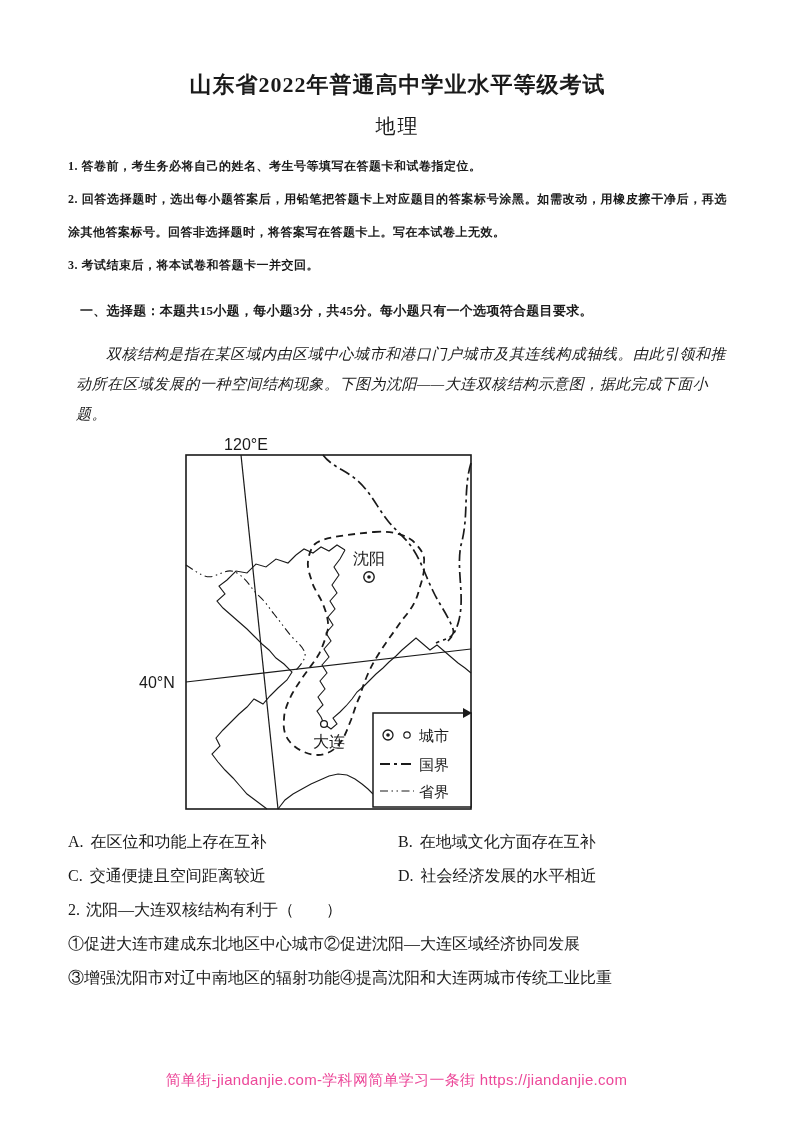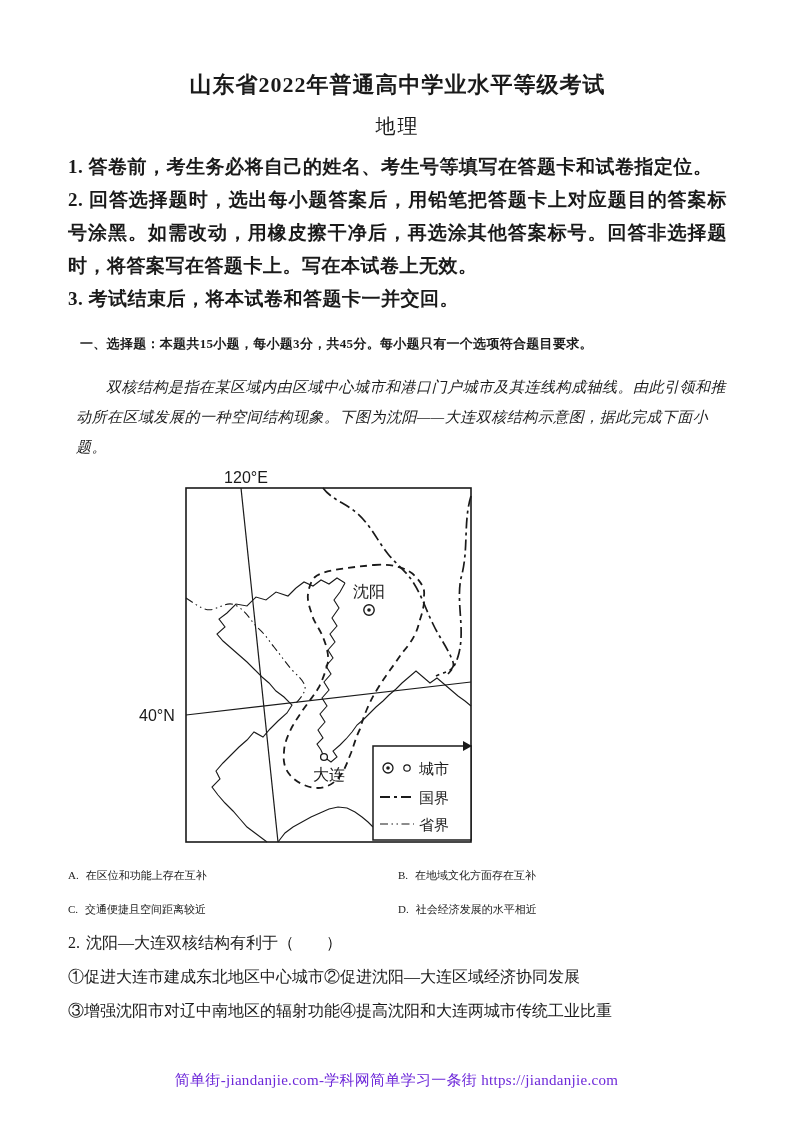--- a/index.html
+++ b/index.html
@@ -16,37 +16,37 @@
   .title {
     font-size:22px; font-weight:bold; text-align:center;
     line-height:30px; margin:0 0 12px 0; letter-spacing:1px;
   }
   .subject {
     font-size:20px; font-weight:normal; text-align:center;
     line-height:28px; margin:0 0 10px 0; letter-spacing:2px;
   }
   .notice-head { font-size:17px; font-weight:bold; line-height:24px; }
   .notice {
-    font-size:19px; font-weight:bold; line-height:33px;
+    font-size:12px; font-weight:bold; line-height:33px;
     margin:0; text-align:justify; text-align-last:left; letter-spacing:0.5px;
   }
   .section-head {
     font-size:13px; font-weight:bold; line-height:33px; margin:12px;
     letter-spacing:0.3px;
   }
   .intro {
     font-size:15px; font-style:italic; line-height:30px;
     margin:2px 0 0 8px; text-indent:2em; letter-spacing:0.5px;
   }
   .map-wrap { margin:8px 0 0 58px; width:350px; }
   .map-wrap svg { display:block; }
   .map-label { font-family:"Liberation Sans","DejaVu Sans",sans-serif; font-size:16px; fill:#1a1a1a; }
   .legend-label { font-family:"Liberation Sans","DejaVu Sans",sans-serif; font-size:15px; fill:#1a1a1a; }
   .qline { font-size:16px; line-height:22px; margin:12px 0 0 0; }
-  .options-row { display:flex; font-size:11px; line-height:22px; margin:12px 0 0 0; }
+  .options-row { display:flex; font-size:16px; line-height:22px; margin:12px 0 0 0; }
   .opt-left { width:330px; }
   .opt-key { margin-right:7px; }
   .qnum { margin-right:6px; }
   .footer {
     position:absolute; left:0; bottom:32px; width:100%;
     text-align:center; font-size:15px;
     font-family:"Liberation Sans","DejaVu Sans",sans-serif;
     letter-spacing:0.3px;
   }
 </style>
@@ -129,13 +129,13 @@
   </div>
 
   <div class="qline">
     <span class="qnum">2.</span><span>沈阳—大连双核结构有利于（　　）</span>
   </div>
   <div class="qline">①促进大连市建成东北地区中心城市②促进沈阳—大连区域经济协同发展</div>
   <div class="qline">③增强沈阳市对辽中南地区的辐射功能④提高沈阳和大连两城市传统工业比重</div>
 
 </div>
 
-<div class="footer" style="color: #6d28d9; font-family: Liberation Serif, serif;">简单街-jiandanjie.com-学科网简单学习一条街 https://jiandanjie.com</div>
+<div class="footer" style="color: #ec4899;">简单街-jiandanjie.com-学科网简单学习一条街 https://jiandanjie.com</div>
 
 </body></html>

